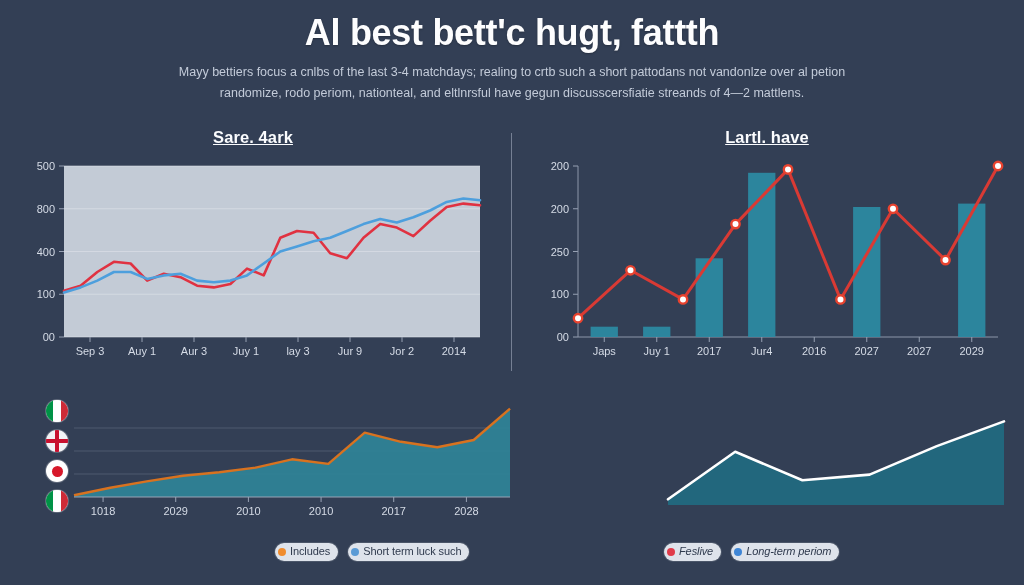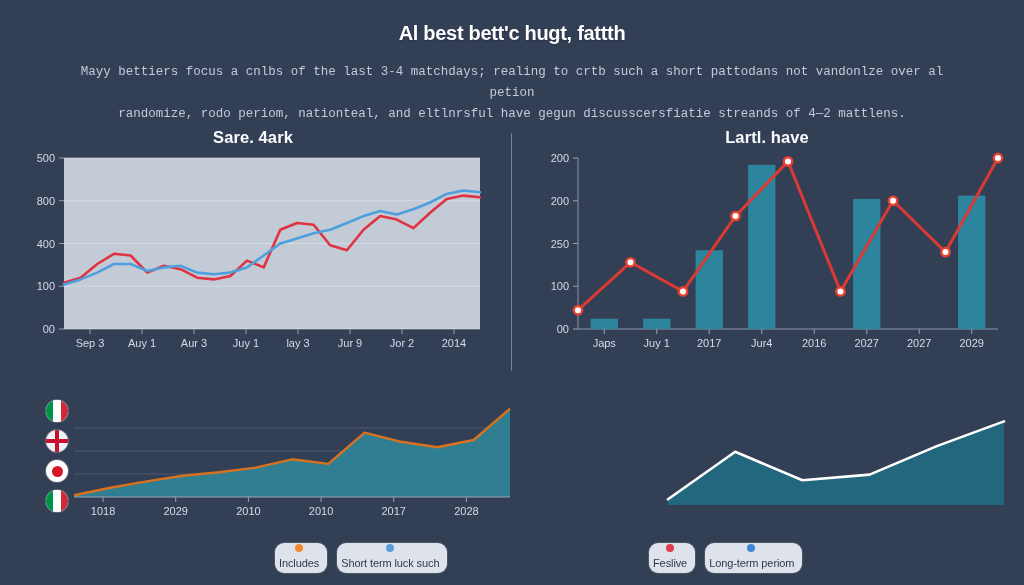--- a/index.html
+++ b/index.html
@@ -27,48 +27,48 @@
   
   .header {
     position: absolute;
     top: 0;
     left: 0;
     width: 1024px;
     padding-top: 14px;
     text-align: center;
   }
   .page-title {
-    font-size: 20px;
+    font-size: 36px;
     font-weight: bold;
     letter-spacing: -0.3px;
     color: #fdfdfe;
     margin: 0;
     line-height: 38px;
     text-shadow: 0 1px 2px rgba(0,0,0,0.25);
   }
   .subtitle {
     margin: 10px auto 0 auto;
     width: 900px;
     font-size: 12.5px;
     line-height: 21px;
     color: #c3cbd9;
     font-weight: 400;
-    font-family: Liberation Mono, monospace;
   }
   .subtitle .line {
     display: block;
   }
 
   
   .panel-title {
     font-size: 16.5px;
     font-weight: bold;
     color: #fbfcfe;
     text-align: center;
     letter-spacing: 0.1px;
+    text-decoration: underline;
   }
 
   
   .chart-left {
     position: absolute;
     left: 18px;
     top: 128px;
     width: 470px;
     height: 245px;
   }
@@ -84,21 +84,21 @@
     left: 511px;
     top: 133px;
     width: 1px;
     height: 238px;
     background: #8d97aa;
     opacity: 0.75;
   }
   .plot-wrap {
     position: absolute;
     left: 0;
-    top: 24px;
+    top: 32px;
     width: 100%;
     height: 205px;
   }
   .plot-svg {
     display: block;
   }
 
   
   .chart-bottom-left {
     position: absolute;
@@ -166,34 +166,33 @@
     width: 1024px;
     height: 24px;
   }
   .legend-group {
     position: absolute;
     display: flex;
     align-items: center;
     gap: 10px;
   }
   .legend-group.g1 { left: 275px; }
-  .legend-group.g2 { left: 649px; }
+  .legend-group.g2 { left: 664px; font-style: italic; }
   .legend-item {
     display: inline-flex;
     align-items: center;
     gap: 4px;
     background: rgba(236,240,246,0.93);
     color: #2f3a4d;
     border-radius: 9px;
     padding: 1px 8px 2px 4px;
     font-size: 11px;
     line-height: 15px;
     white-space: nowrap;
     box-shadow: 0 0 0 1px rgba(255,255,255,0.12);
-    flex-direction: column;
   }
   .legend-swatch {
     width: 8px;
     height: 8px;
     border-radius: 50%;
     flex: 0 0 auto;
     margin-left: -1px;
   }
   .legend-label { letter-spacing: -0.1px; }
 

